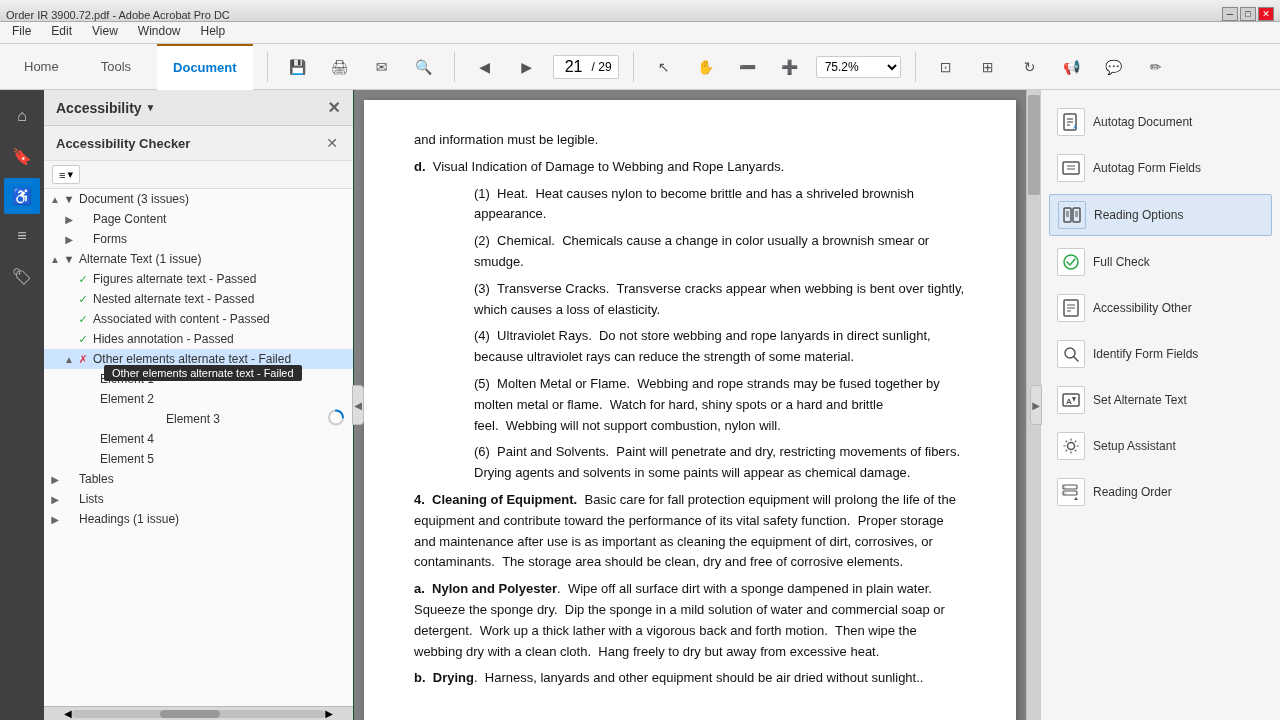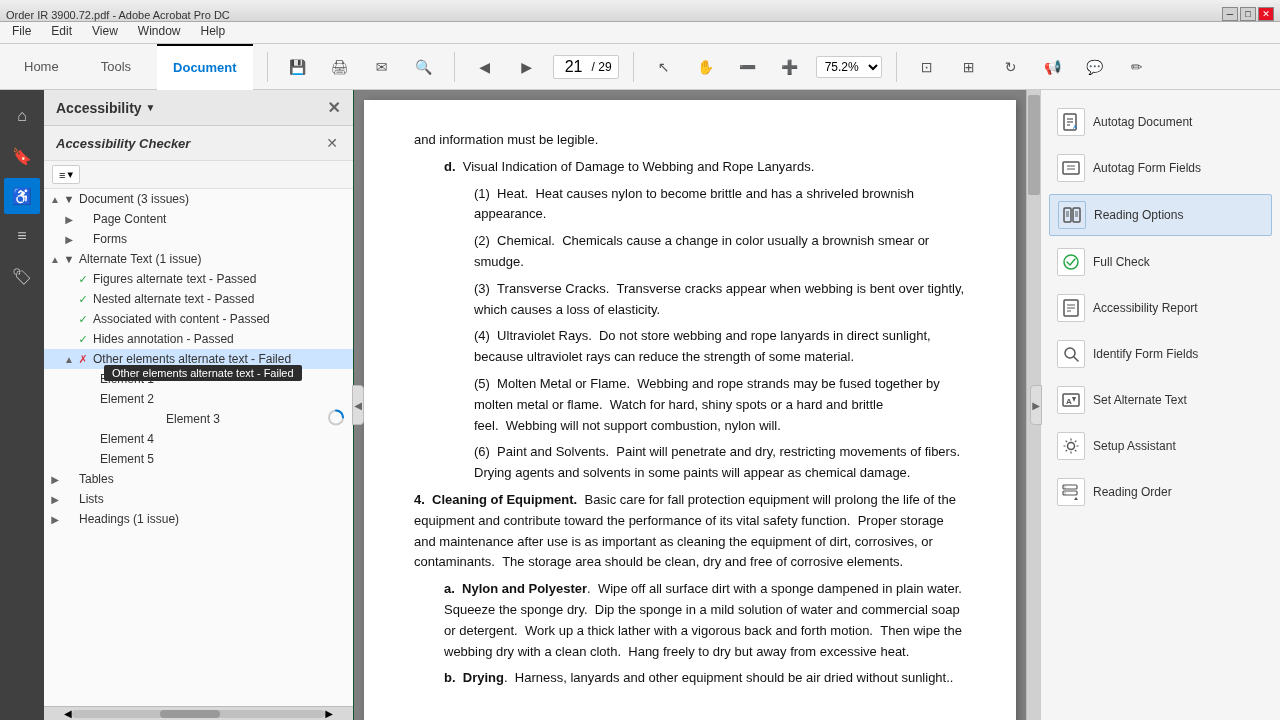--- a/index.html
+++ b/index.html
@@ -57,21 +57,21 @@
       height: 46px;
       padding: 0 16px;
       display: flex;
       align-items: center;
       font-size: 13px;
       cursor: pointer;
       color: #555;
     }
     .toolbar-tab.active {
       background: white;
-      border-top: 2px solid #000000;
+      border-top: 2px solid #a16207;
       color: #0078d4;
       font-weight: 600;
     }
     .toolbar-sep { width: 1px; height: 30px; background: #ccc; margin: 0 4px; }
     .toolbar-btn {
       width: 32px; height: 32px;
       display: flex; align-items: center; justify-content: center;
       border: 1px solid transparent;
       border-radius: 2px;
       cursor: pointer;
@@ -90,21 +90,21 @@
       width: 28px; text-align: center;
       border: none; outline: none;
       font-size: 16px;
     }
     .zoom-select {
       border: 1px solid #ccc;
       border-radius: 2px;
       background: white;
       padding: 2px 4px;
       font-size: 12px;
-      width: 66px;
+      width: 85px;
     }
 
     
     .main-area {
       display: flex;
       height: calc(720px - 22px - 22px - 46px);
     }
 
     
     .left-sidebar {
@@ -148,21 +148,21 @@
     .panel-header-title { display: flex; align-items: center; gap: 4px; }
 
     .checker-header {
       padding: 8px 12px;
       background: #f0f0f0;
       border-bottom: 1px solid #ddd;
       display: flex;
       align-items: center;
       justify-content: space-between;
     }
-    .checker-title { font-size: 13px; font-weight: 600; color: #333; font-style: italic; }
+    .checker-title { font-size: 13px; font-weight: 600; color: #333; }
     .checker-close {
       cursor: pointer; font-size: 14px; color: #666;
       width: 18px; height: 18px; display: flex; align-items: center; justify-content: center;
     }
 
     .checker-toolbar {
       padding: 4px 8px;
       border-bottom: 1px solid #ddd;
       background: #f5f5f5;
     }
@@ -240,21 +240,21 @@
       background: white;
       width: 660px;
       min-height: 660px;
       padding: 30px 50px;
       box-shadow: 2px 2px 8px rgba(0,0,0,0.3);
       font-size: 13px;
       line-height: 1.6;
       color: #111;
     }
     .doc-page p { margin-bottom: 6px; }
-    .doc-page .indent1 { margin-left: 30px; }
+    .doc-page .indent1 { }
     .doc-page .indent2 { margin-left: 60px; }
 
     
     .right-panel {
       width: 240px;
       background: #f5f5f5;
       border-left: 1px solid #ccc;
       display: flex;
       flex-direction: column;
       padding: 12px 8px;
@@ -659,21 +659,21 @@
 
       <div class="right-btn">
         <div class="right-btn-icon">
           <svg width="18" height="18" viewBox="0 0 18 18">
             <rect x="2" y="1" width="14" height="16" rx="1" fill="none" stroke="#555" stroke-width="1.5"></rect>
             <line x1="5" y1="6" x2="13" y2="6" stroke="#555" stroke-width="1"></line>
             <line x1="5" y1="9" x2="13" y2="9" stroke="#555" stroke-width="1"></line>
             <line x1="5" y1="12" x2="9" y2="12" stroke="#555" stroke-width="1"></line>
           </svg>
         </div>
-        <span>Accessibility Report</span>
+        <span>Accessibility Other</span>
       </div>
 
       <div class="right-btn">
         <div class="right-btn-icon">
           <svg width="18" height="18" viewBox="0 0 18 18">
             <circle cx="8" cy="8" r="5" fill="none" stroke="#555" stroke-width="1.5"></circle>
             <line x1="12" y1="12" x2="16" y2="16" stroke="#555" stroke-width="1.5" stroke-linecap="round"></line>
           </svg>
         </div>
         <span>Identify Form Fields</span>

